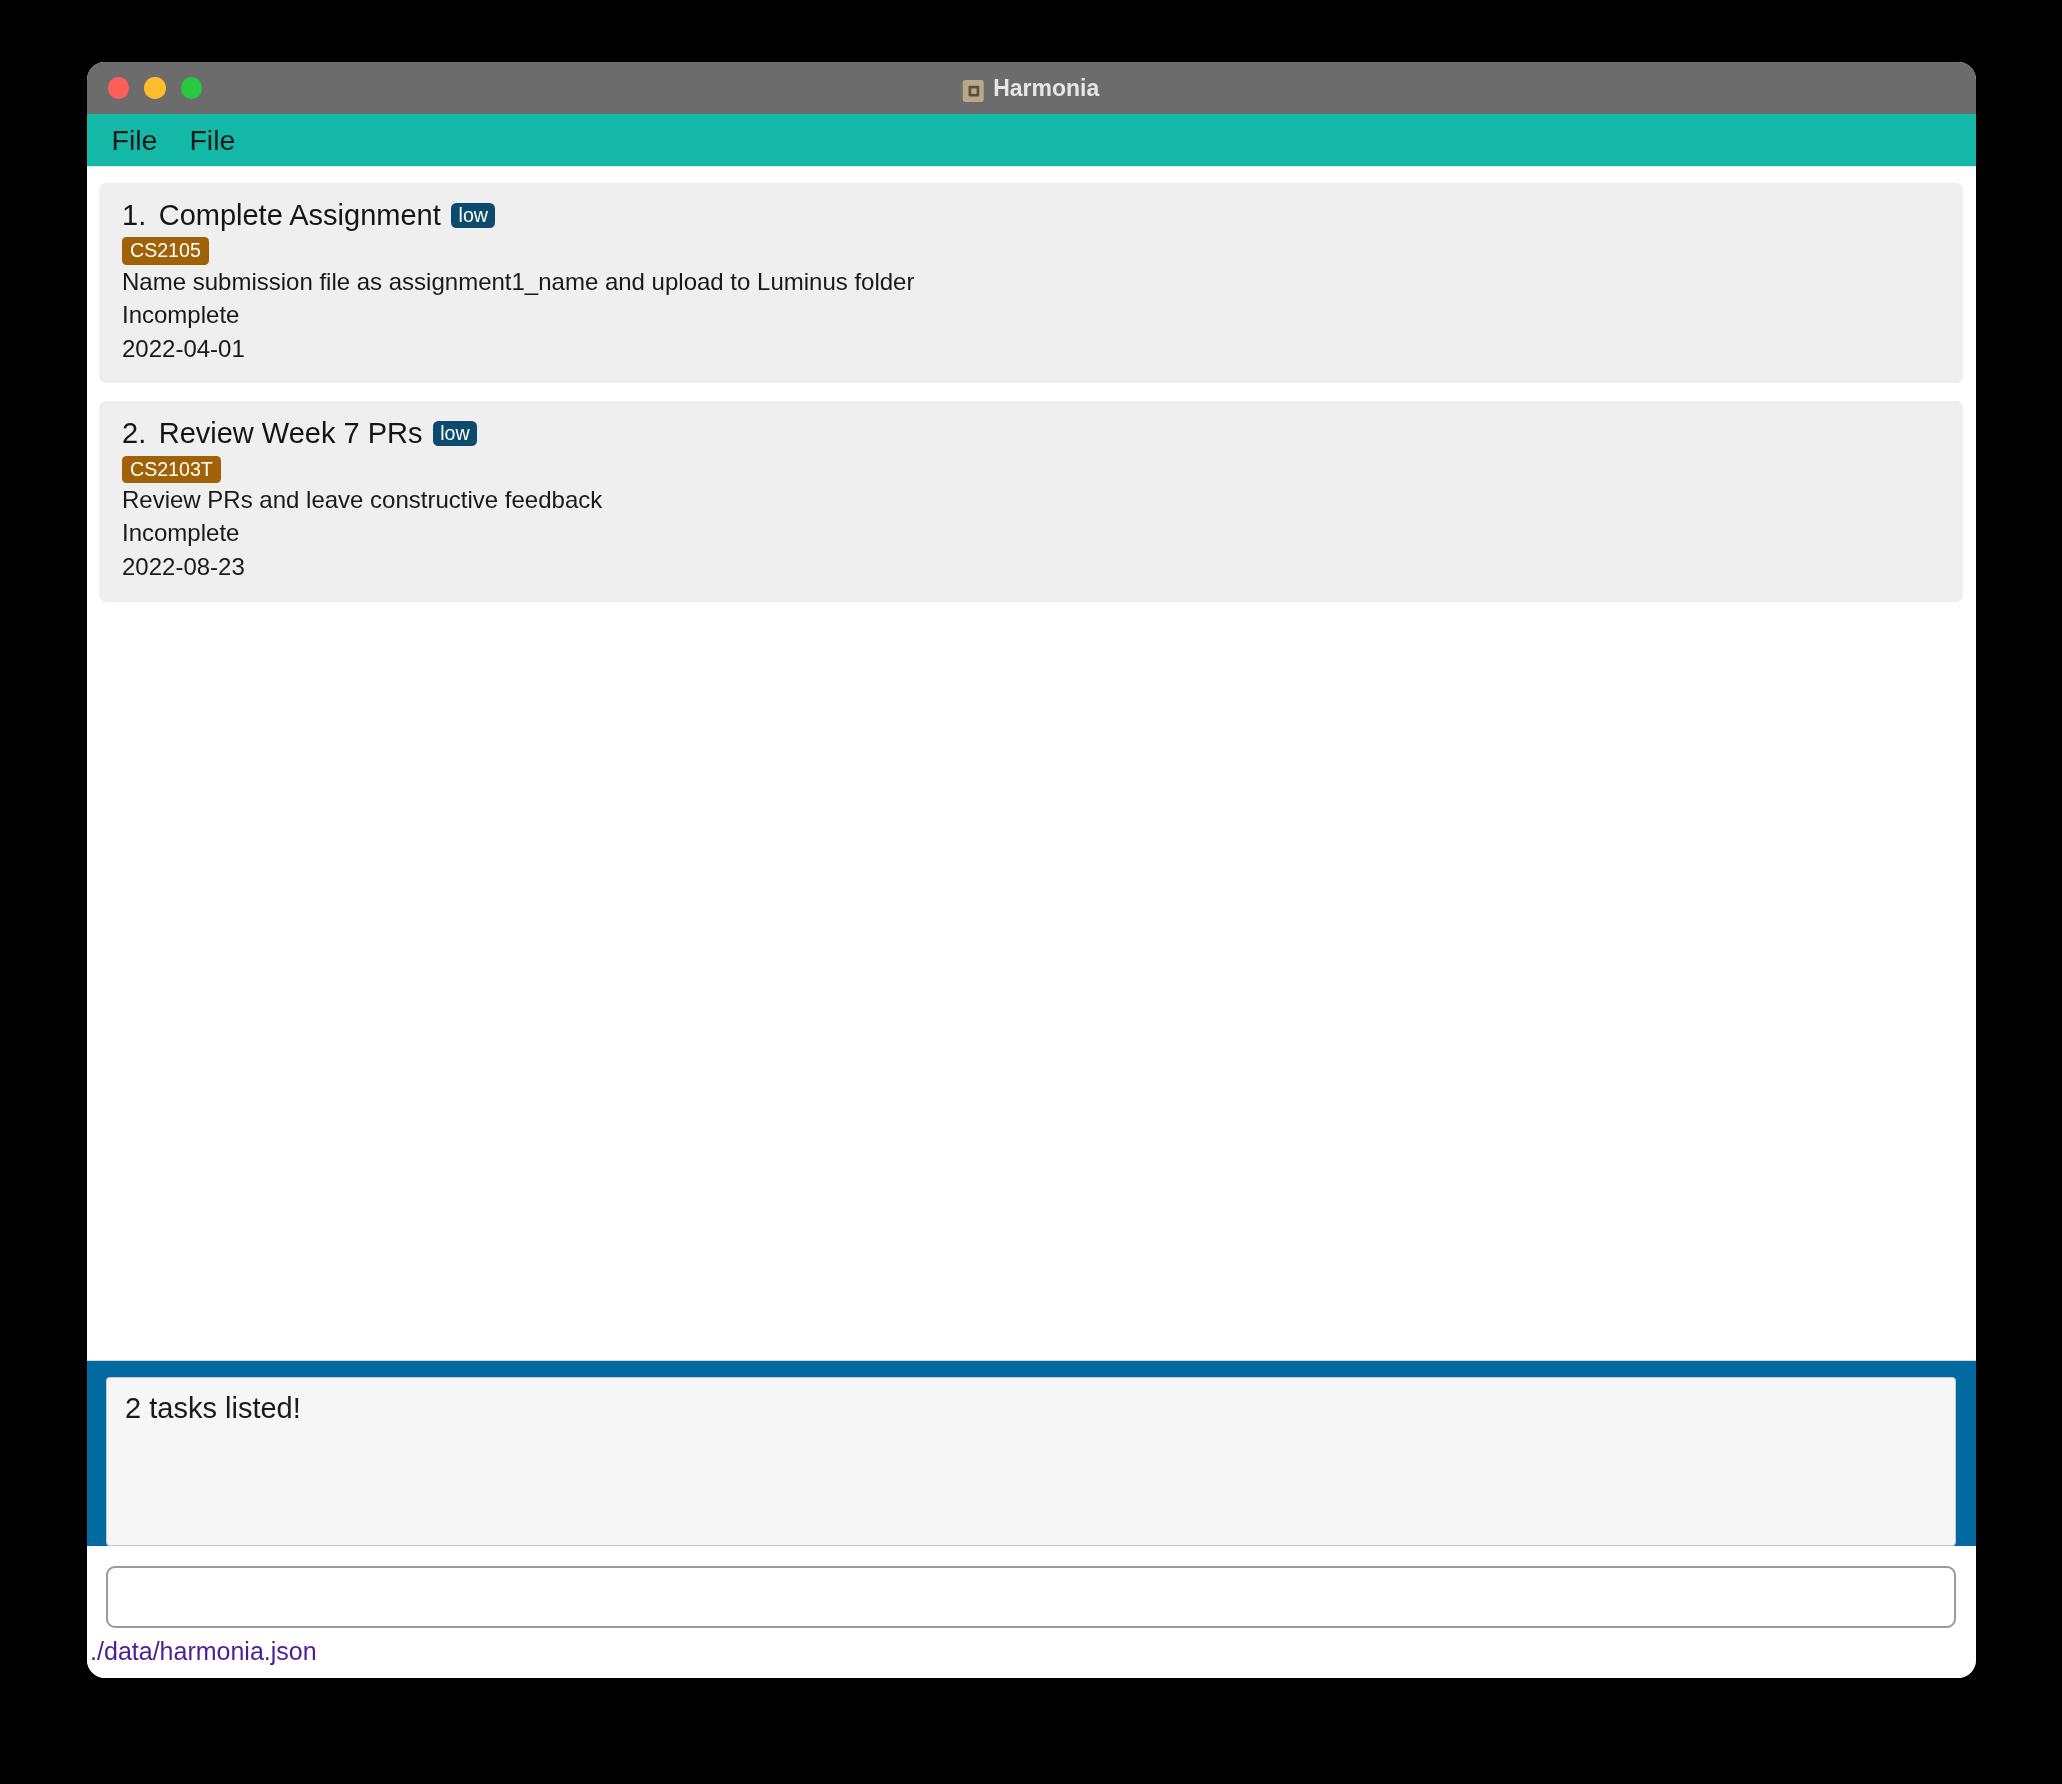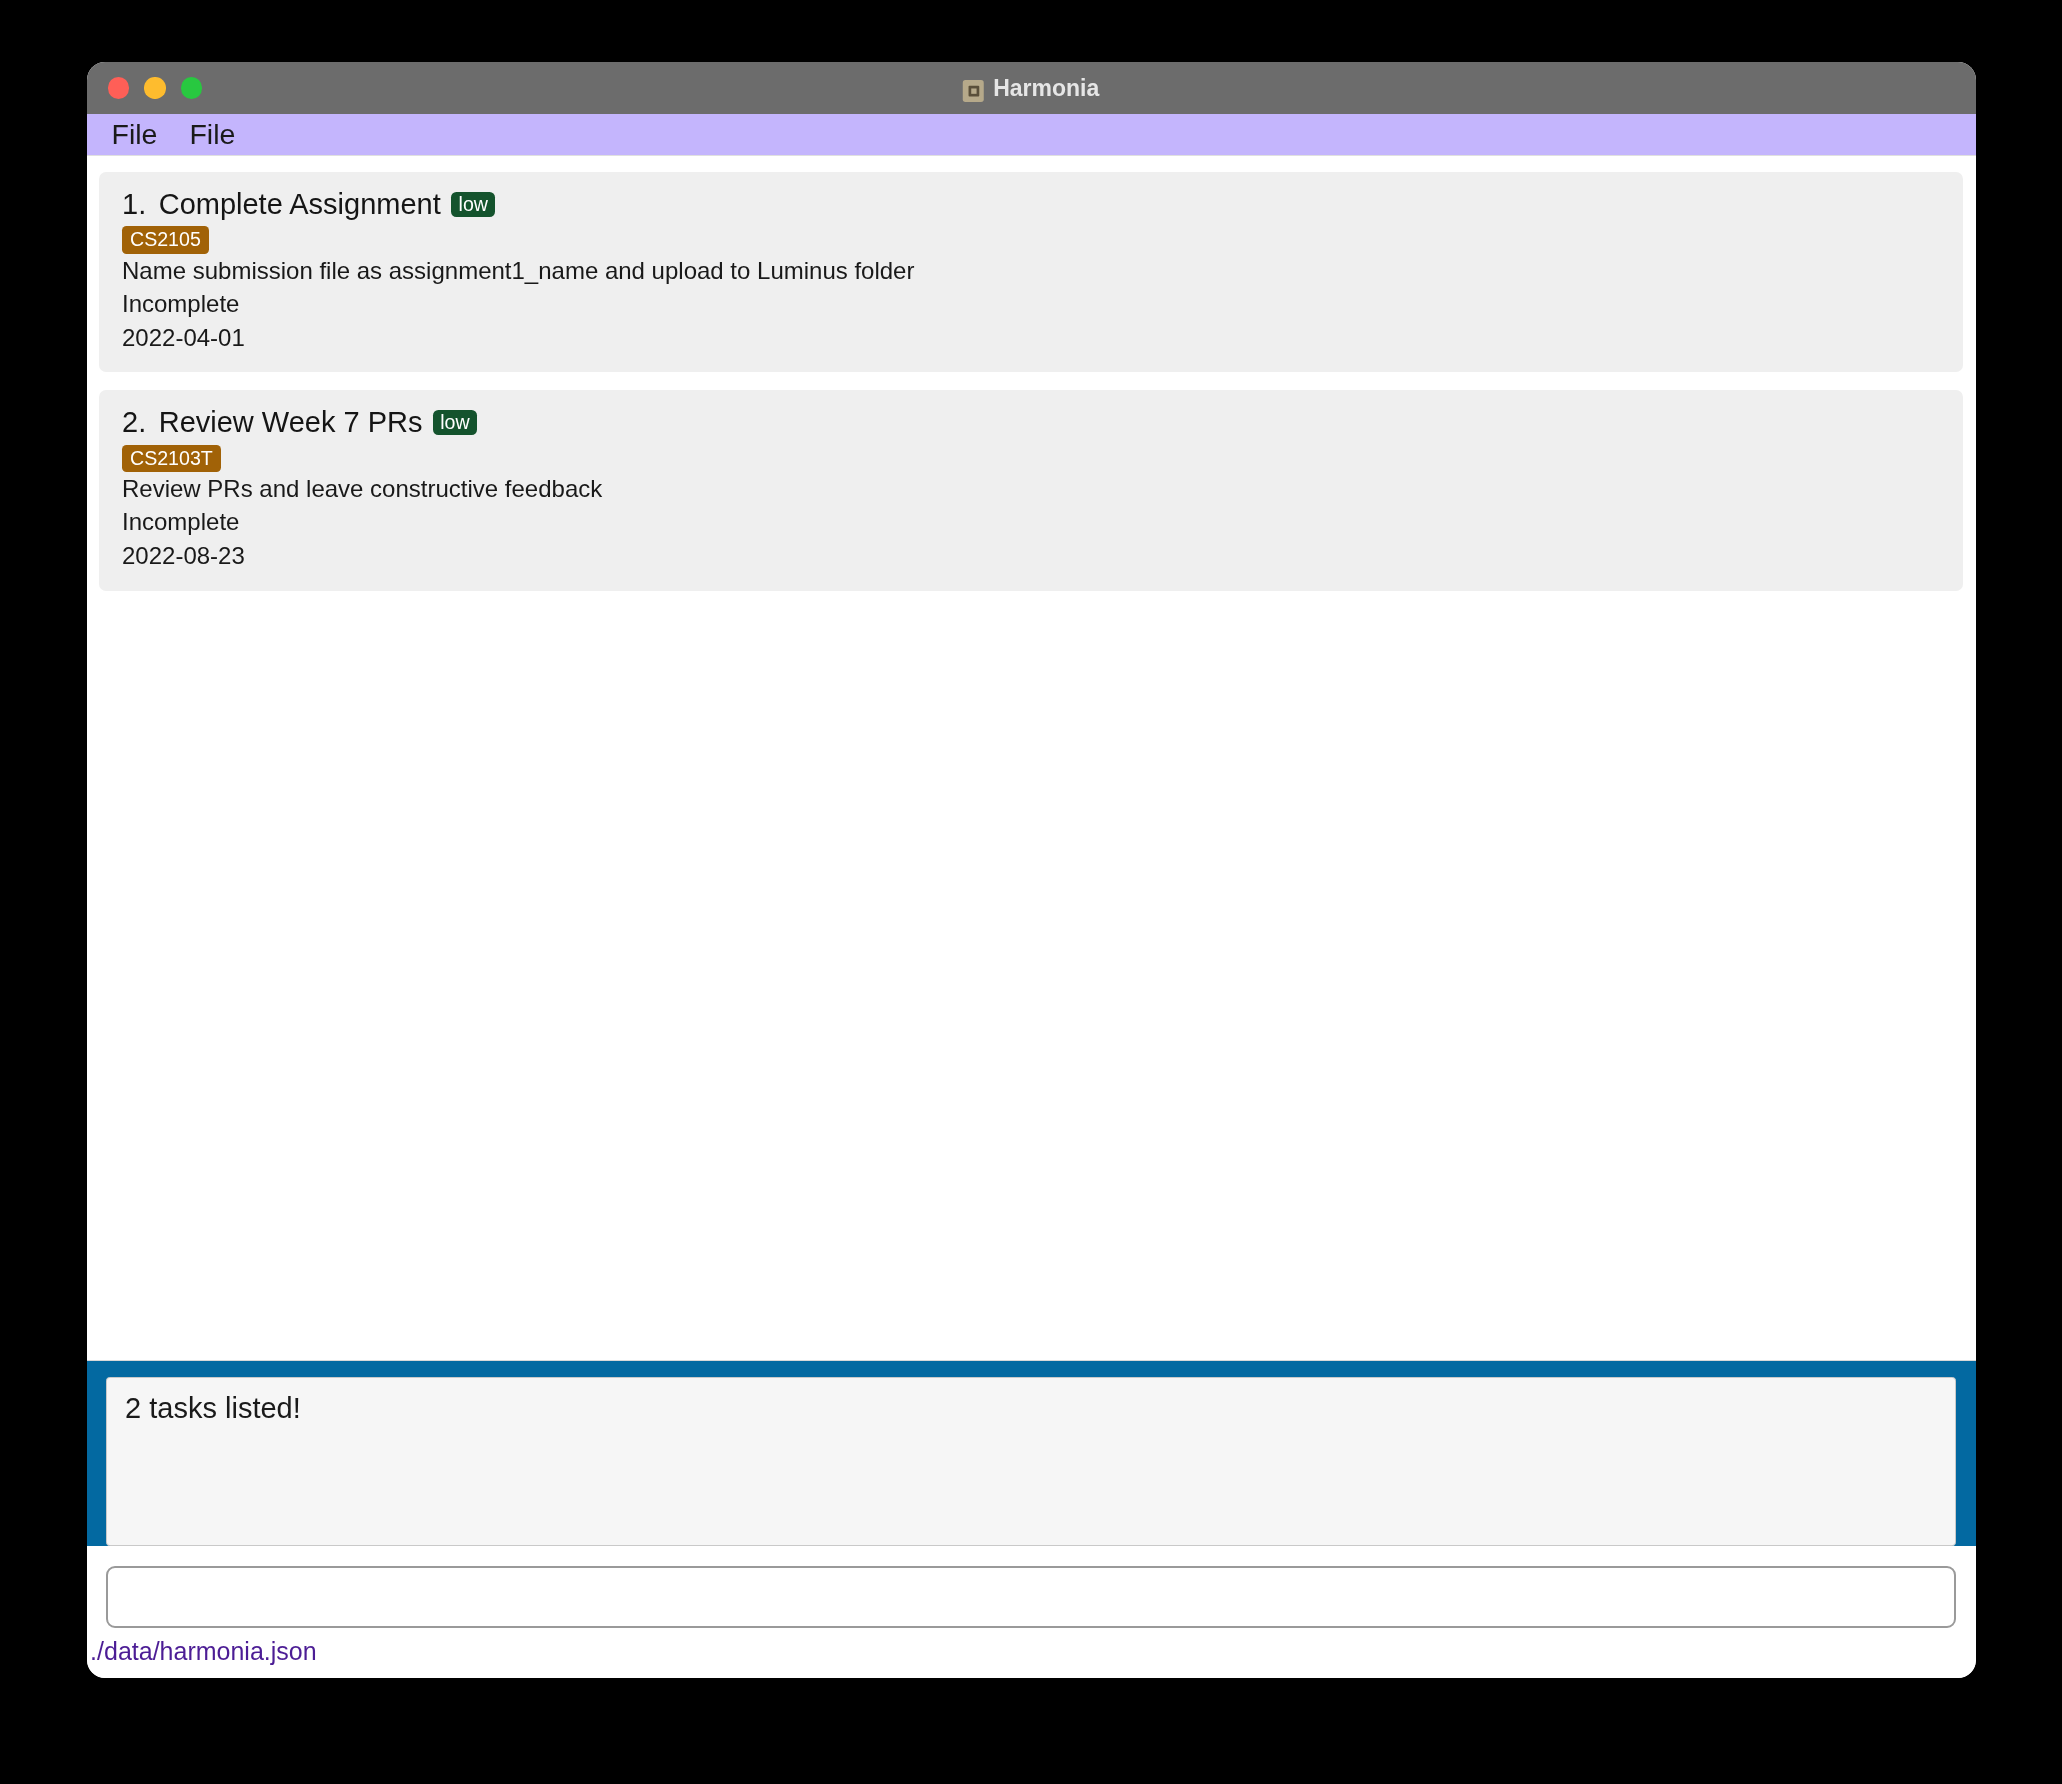--- a/index.html
+++ b/index.html
@@ -64,22 +64,22 @@
       width: 21.4px;
       height: 21.4px;
       background: #b6a98a;
       border-radius: 2.7px;
       display: flex;
       align-items: center;
       justify-content: center;
     }
     .title-icon svg { width: 14.3px; height: 14.3px; }
     .menubar {
-      height: 42px;
-      background: #c4b5fd;
+      height: 53px;
+      background: #14b8a6;
       border-bottom: 0.9px solid #e0e0e0;
       display: flex;
       align-items: center;
       padding-left: 25px;
       gap: 32px;
       flex-shrink: 0;
     }
     .menu-item {
       font-size: 28.5px;
       color: #1a1a1a;
@@ -104,21 +104,21 @@
       font-size: 29px;
       color: #151515;
     }
     .task-index {
       margin-right: 12.5px;
     }
     .task-title {
       margin-right: 10.7px;
     }
     .priority-badge {
-      background: #14532d;
+      background: #0c4a6e;
       color: #ffffff;
       font-size: 19.6px;
       padding: 0.9px 7.1px;
       border-radius: 5.3px;
       line-height: 1.2;
     }
     .tag-badge {
       display: inline-block;
       background: #a16207;
       color: #ffffff;

